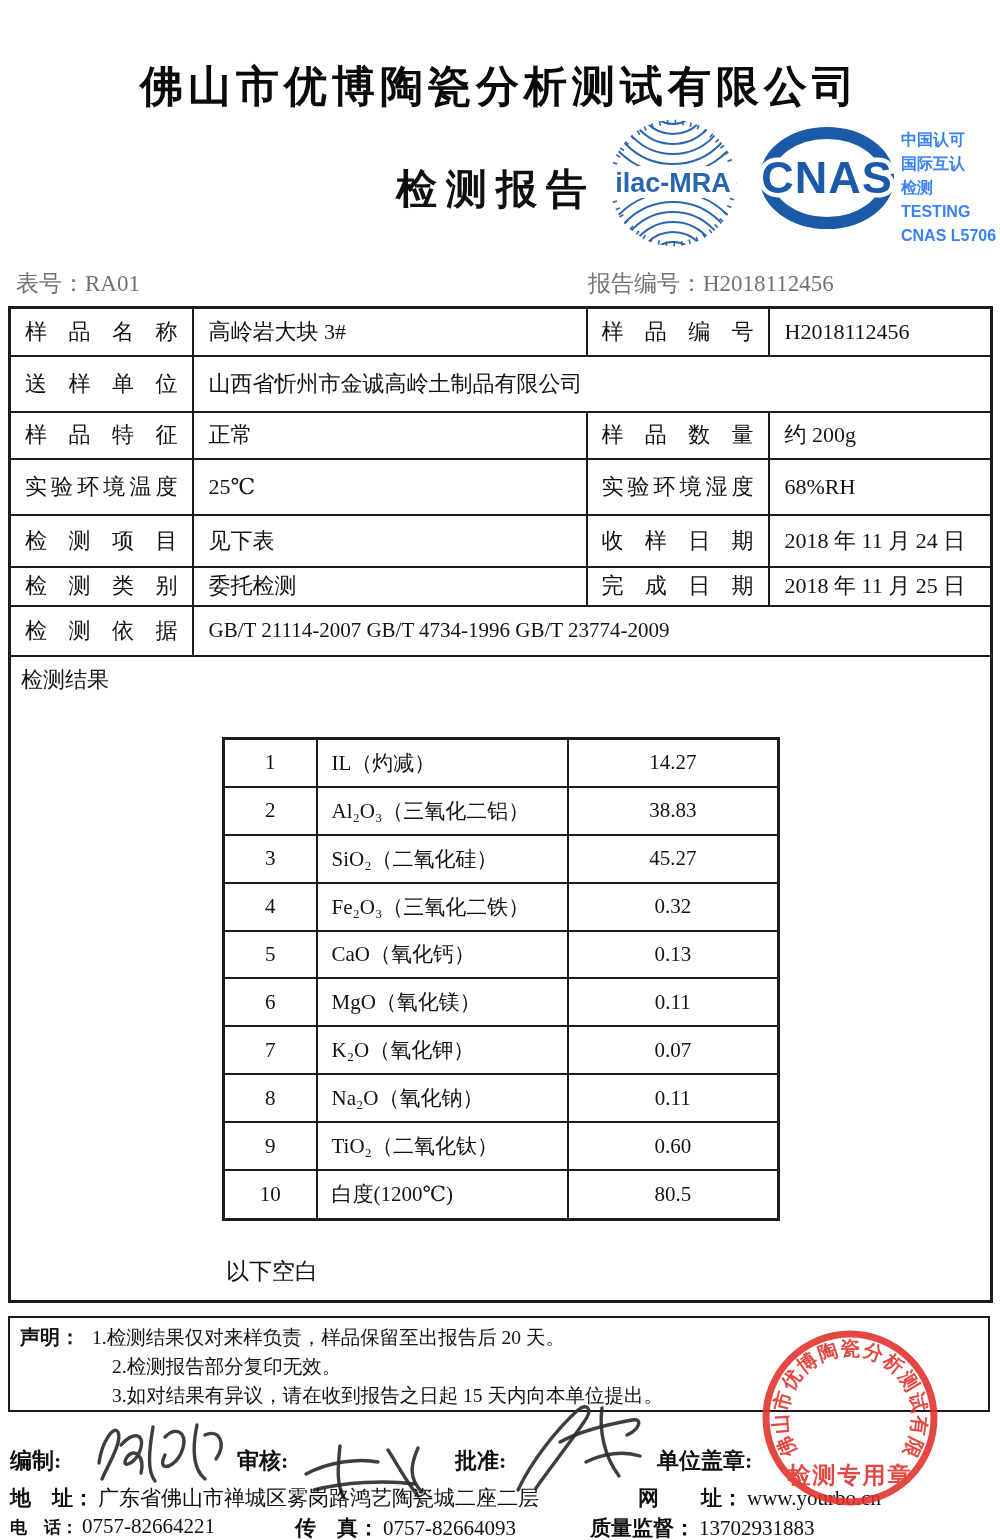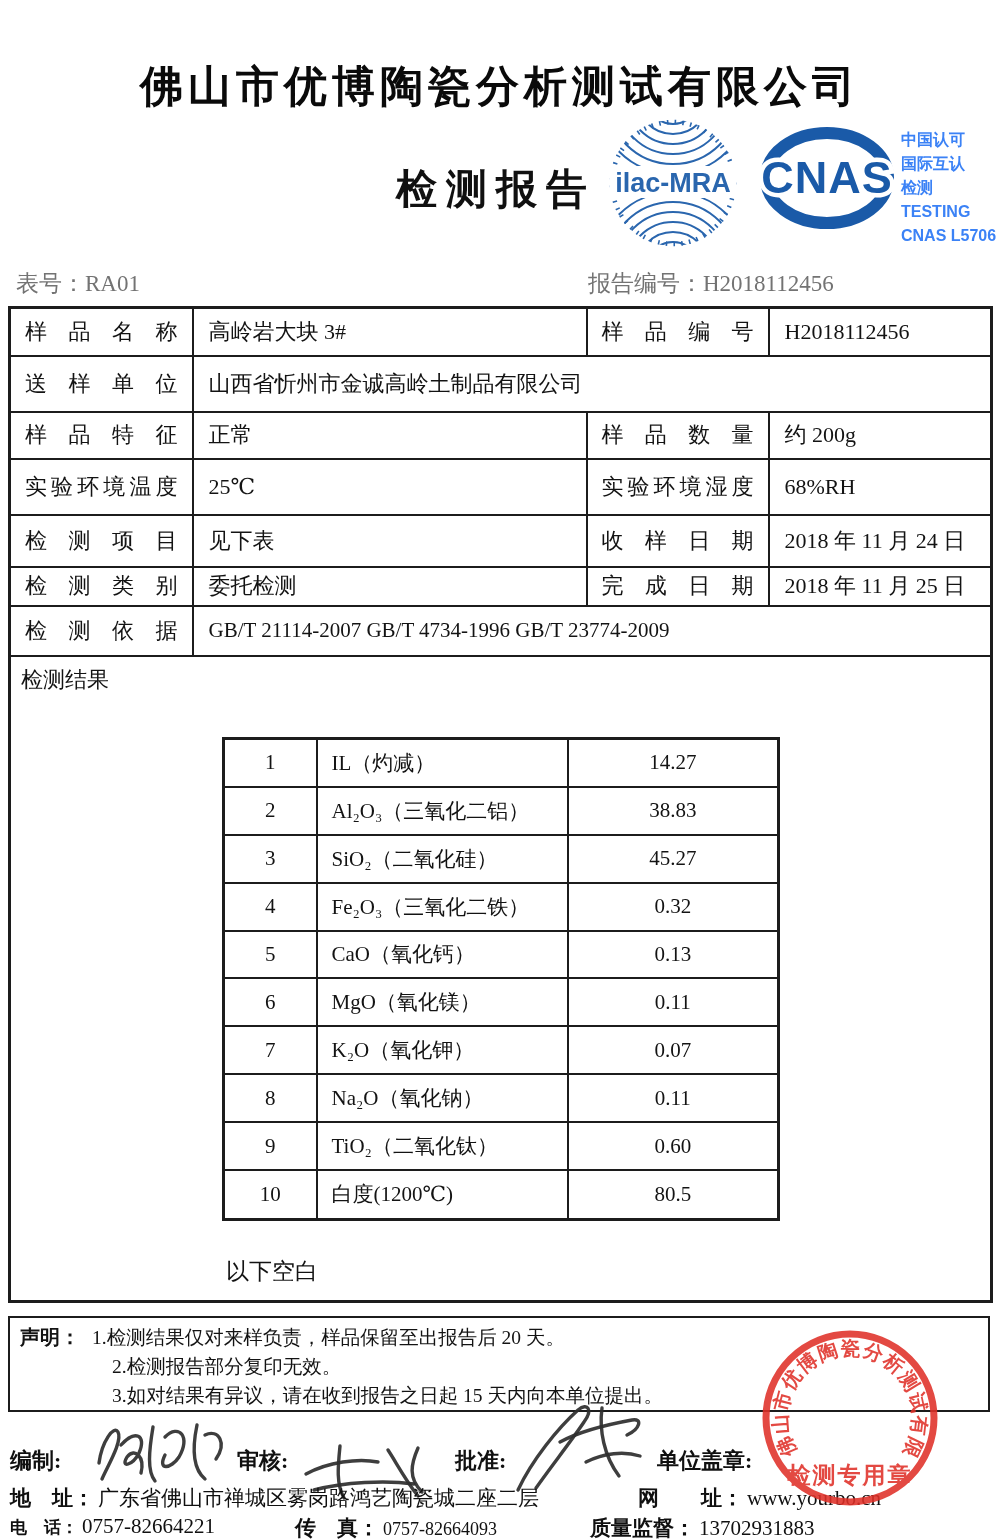--- a/index.html
+++ b/index.html
@@ -277,21 +277,21 @@
   <div class="abs" style="left:638px;top:1484px;">
     <span class="flabel" style="font-size:21px">网　　址：</span>
     <span class="fval" style="font-size:21px">www.yourbo.cn</span>
   </div>
   <div class="abs" style="left:10px;top:1514px;">
     <span class="flabel" style="font-size:17px">电　话：</span>
     <span class="fval" style="font-size:21px">0757-82664221</span>
   </div>
   <div class="abs" style="left:295px;top:1514px;">
     <span class="flabel" style="font-size:21px">传　真：</span>
-    <span class="fval" style="font-size:18px">0757-82664093</span>
+    <span class="fval" style="font-size:21px">0757-82664093</span>
   </div>
   <div class="abs" style="left:590px;top:1514px;">
     <span class="flabel" style="font-size:21px">质量监督：</span>
     <span class="fval" style="font-size:21px">13702931883</span>
   </div>
 
   <svg class="abs seal" style="left:762px;top:1330px;" width="176" height="176" viewBox="0 0 176 176">
     <circle cx="88" cy="88" r="84" fill="none" stroke="#e03028" stroke-width="7"></circle>
     <defs>
       <path id="sealArc" d="M 36.4,124.1 A 63,63 0 1 1 139.6,124.2" fill="none"></path>

